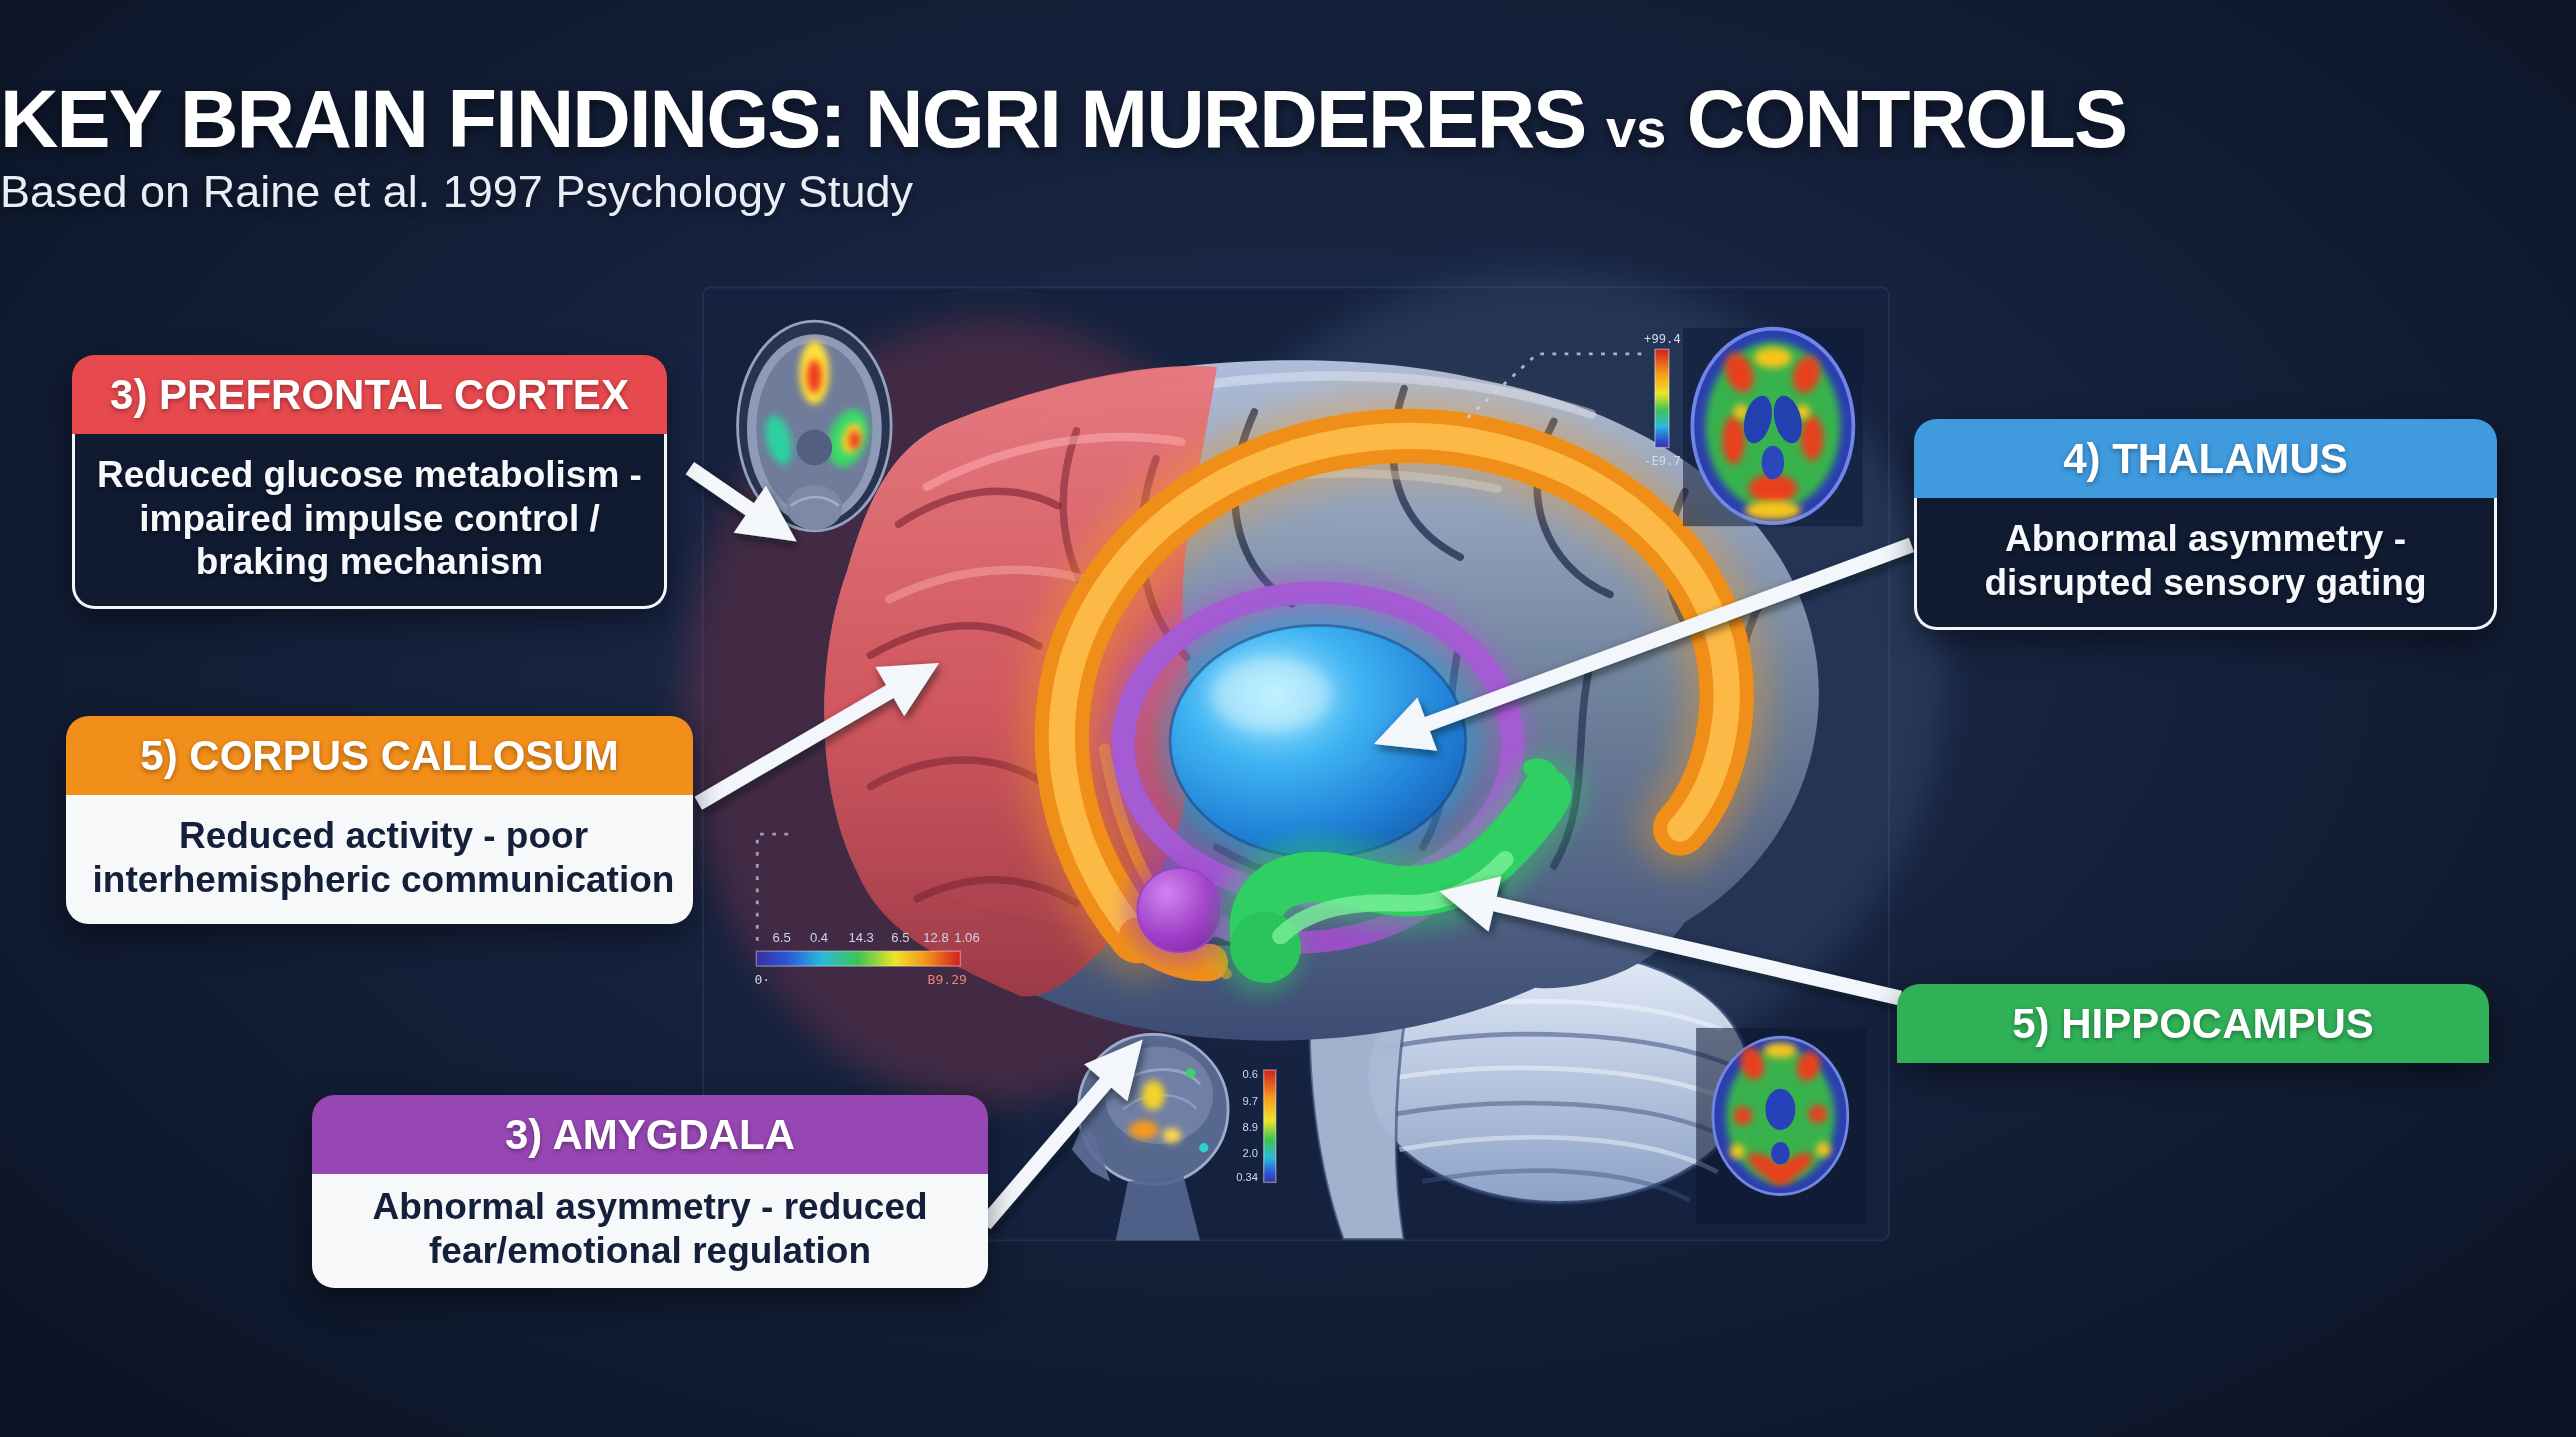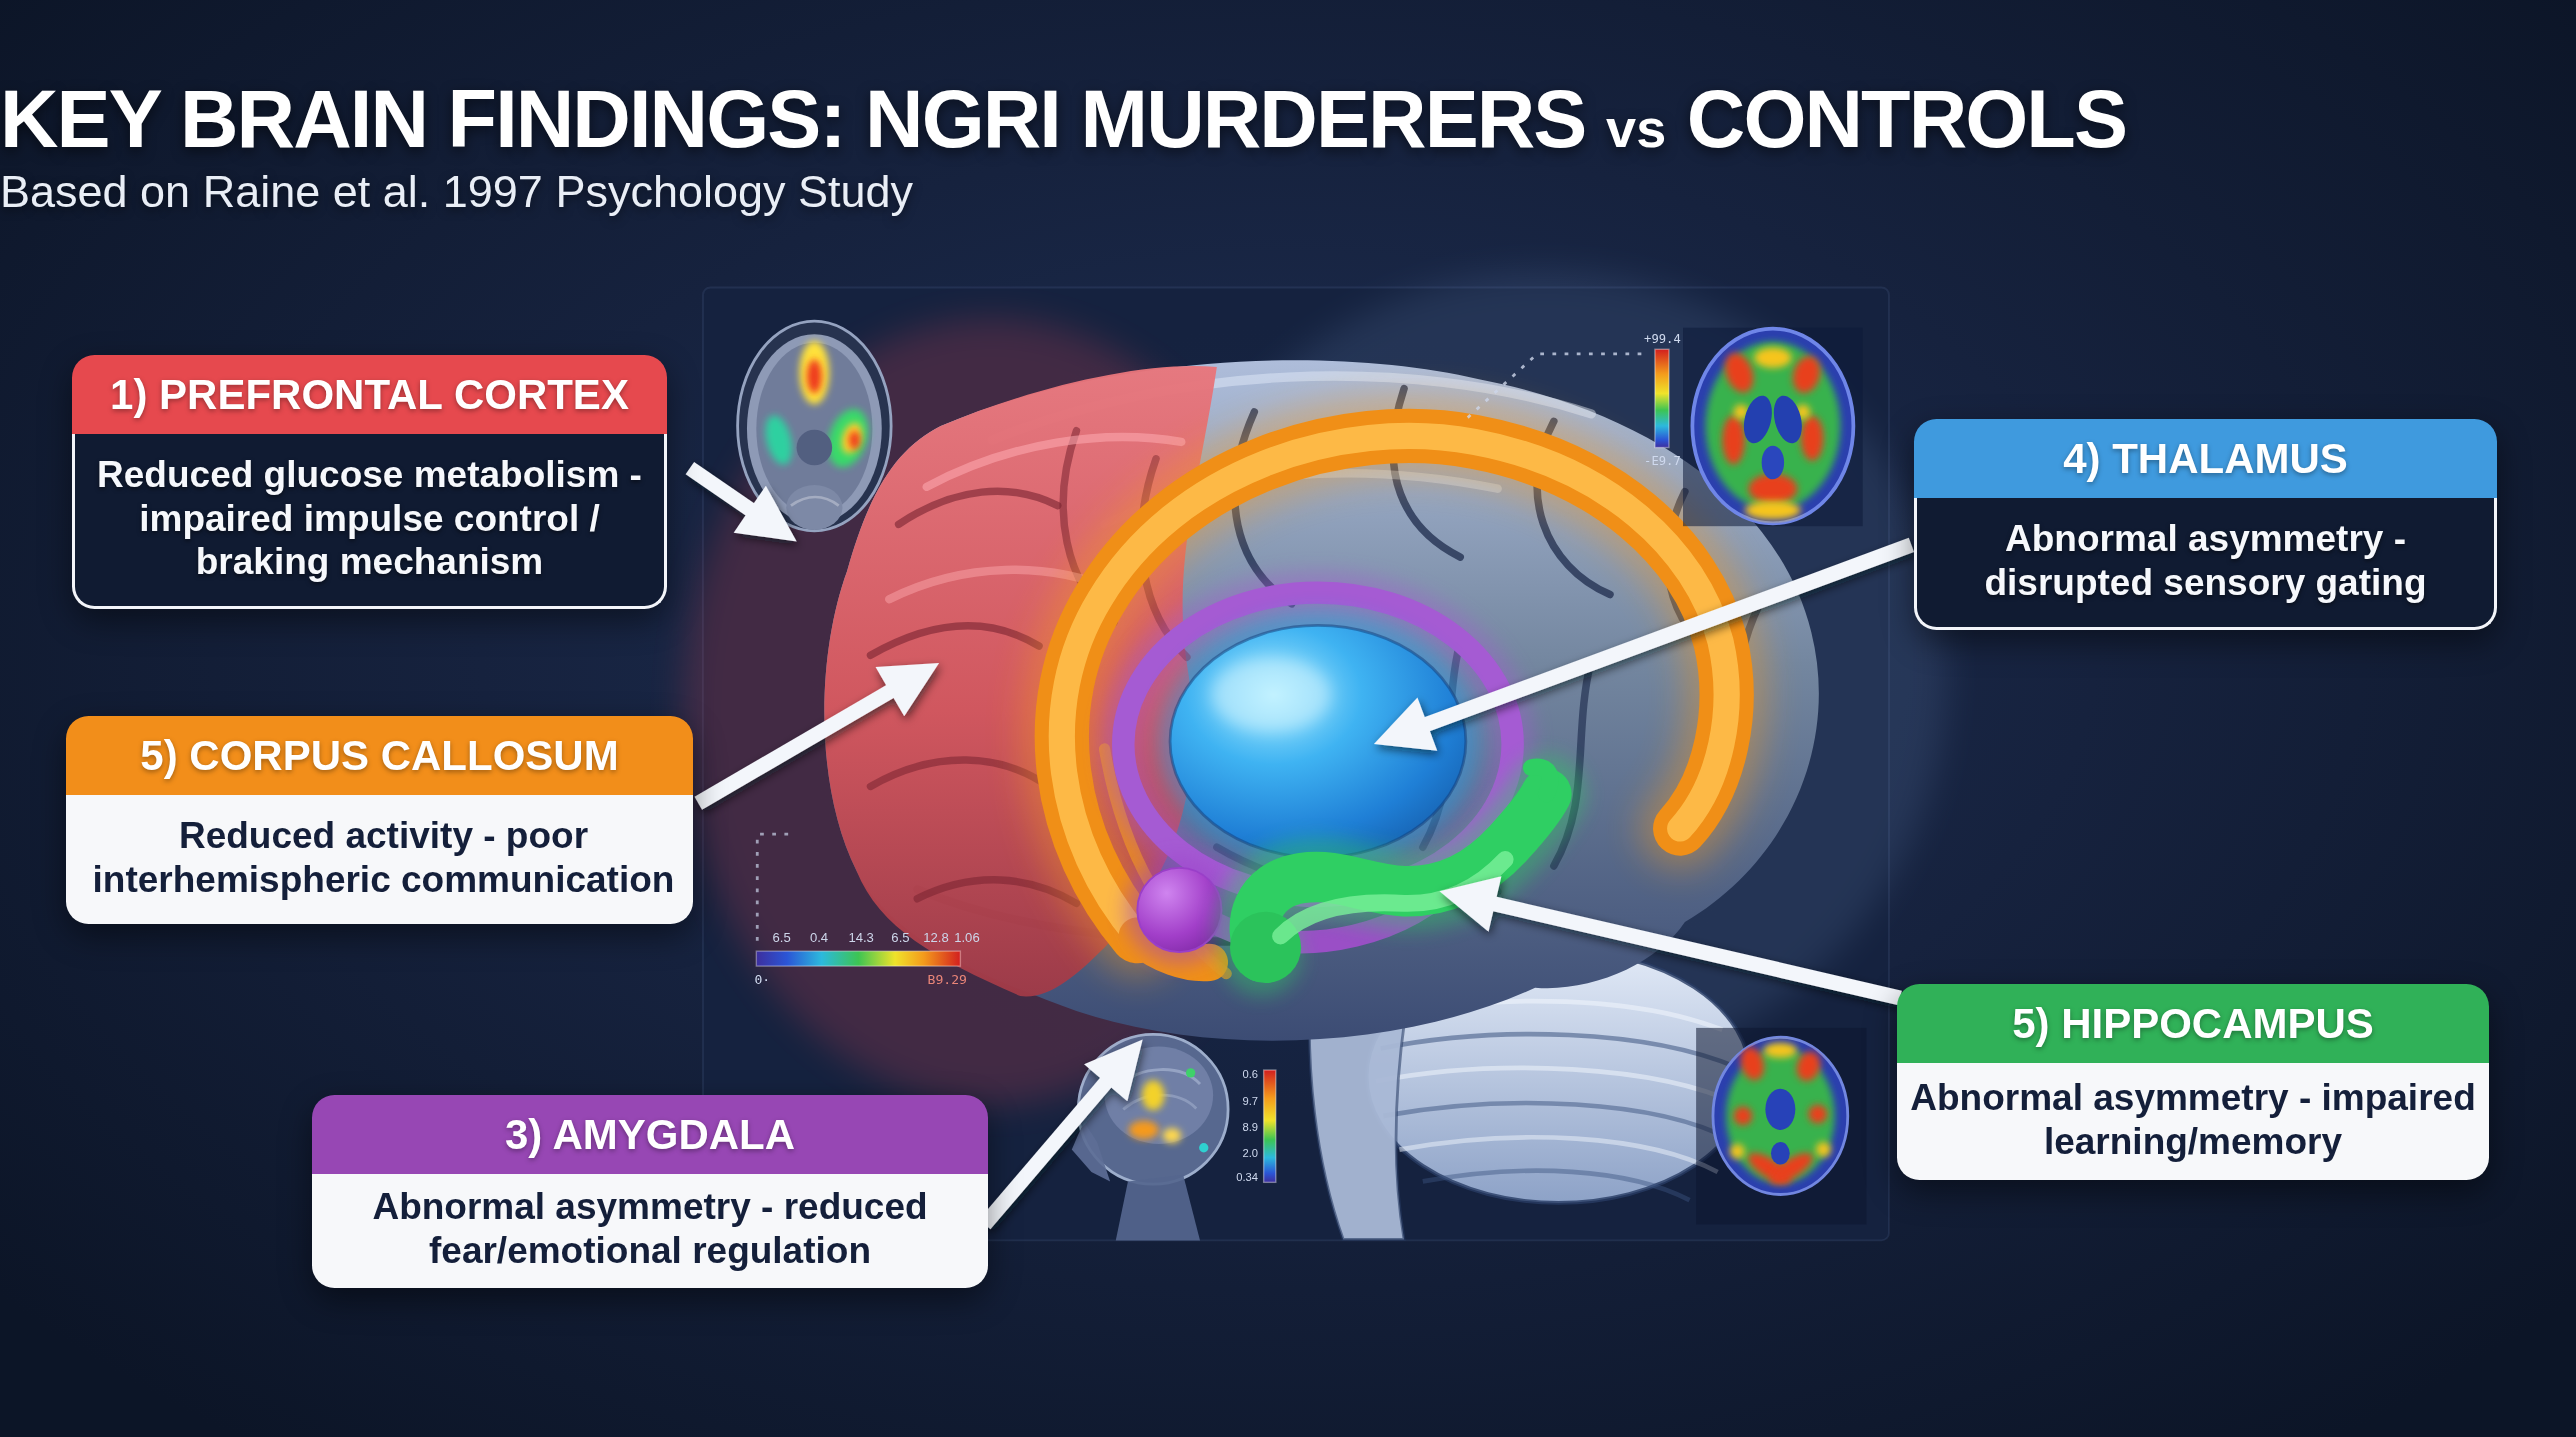--- a/index.html
+++ b/index.html
@@ -343,39 +343,38 @@
 
   <div class="header">
     <div class="title"><span>KEY BRAIN FINDINGS: NGRI MURDERERS</span>
       <span class="vs">vs</span>
       <span>CONTROLS</span>
     </div>
     <div class="subtitle">Based on Raine et al. 1997 Psychology Study</div>
   </div>
 
   <div class="callout dark" id="box-prefrontal">
-    <div class="hdr" style="background: rgb(230, 73, 78);">1) PREFRONTAL CORTEX</div>
+    <div class="hdr" style="background: rgb(230, 73, 78);">3) PREFRONTAL CORTEX</div>
     <div class="bdy">Reduced glucose metabolism - impaired impulse control / braking mechanism</div>
   </div>
 
   <div class="callout light" id="box-corpus">
     <div class="hdr" style="background: rgb(242, 142, 26);">5) CORPUS CALLOSUM</div>
     <div class="bdy">Reduced activity - poor interhemispheric communication</div>
   </div>
 
   <div class="callout light" id="box-amygdala">
     <div class="hdr" style="background: rgb(151, 71, 180);">3) AMYGDALA</div>
     <div class="bdy">Abnormal asymmetry - reduced fear/emotional regulation</div>
   </div>
 
   <div class="callout dark" id="box-thalamus">
     <div class="hdr" style="background: rgb(63, 154, 222);">4) THALAMUS</div>
     <div class="bdy">Abnormal asymmetry - disrupted sensory gating</div>
   </div>
 
   <div class="callout light" id="box-hippocampus">
     <div class="hdr" style="background: rgb(48, 177, 88);">5) HIPPOCAMPUS</div>
-    <div class="bdy">Abnormal asymmetry - impaired learning/memory</div>
   </div>
 
 
 </div>
 
 
 </body></html>

